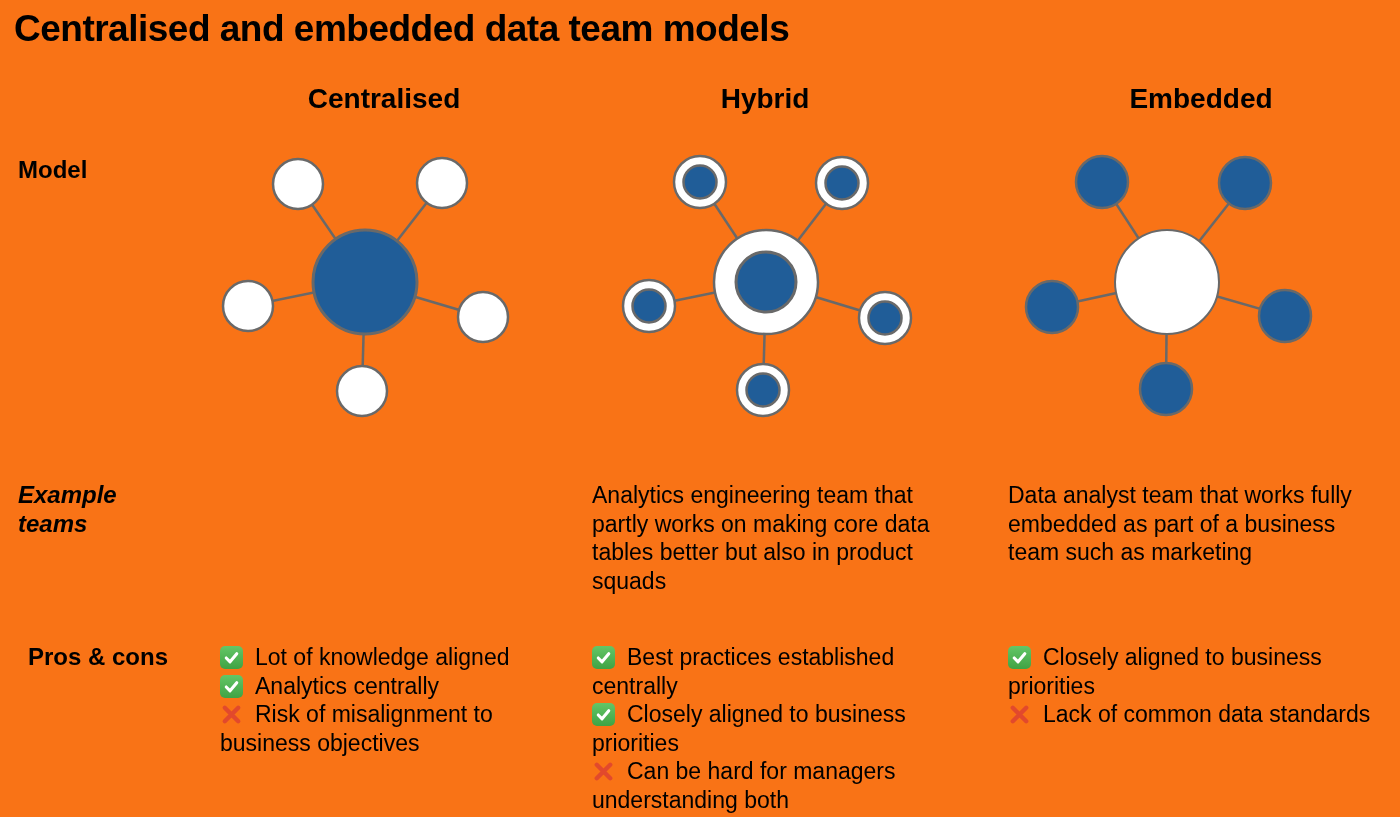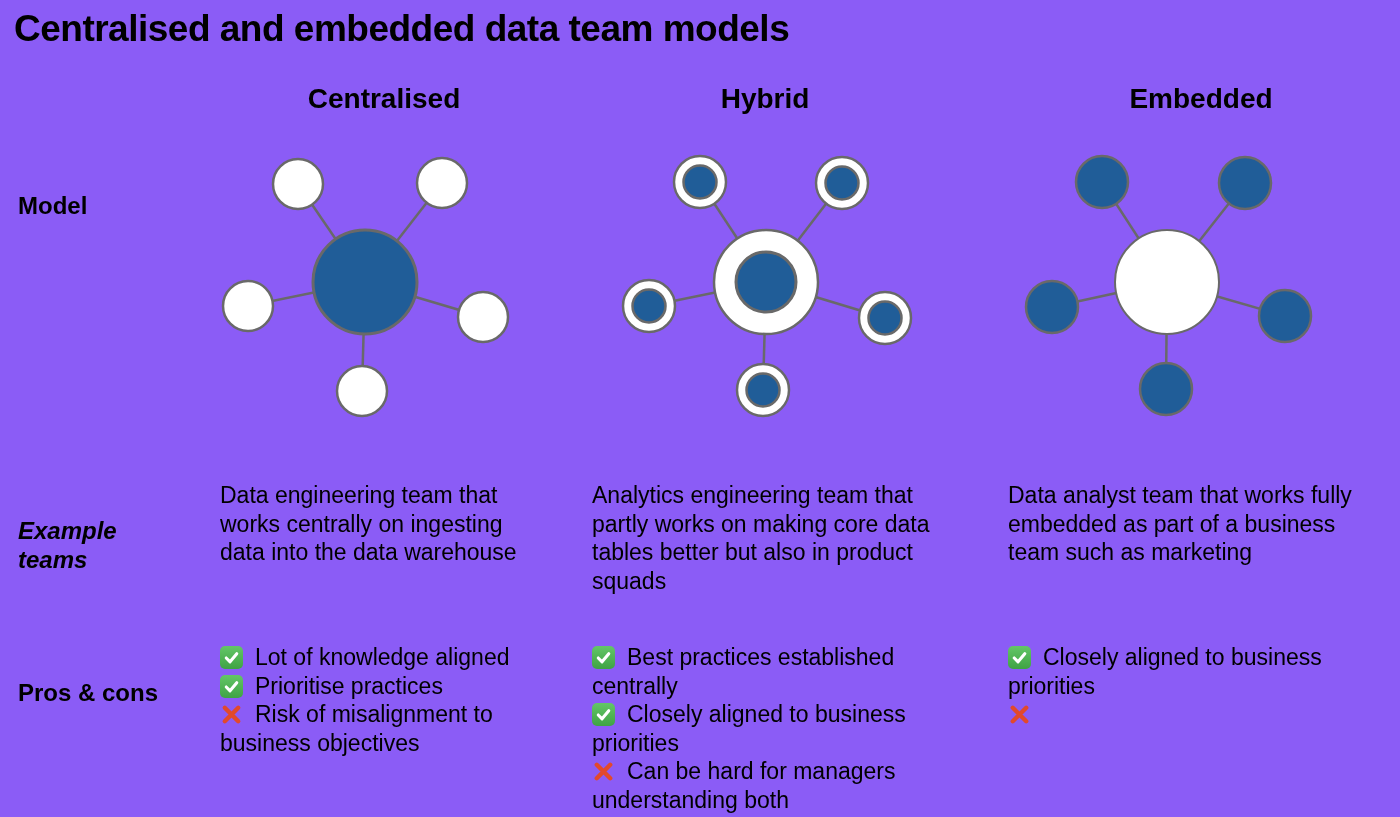--- a/index.html
+++ b/index.html
@@ -12,43 +12,43 @@
   }
   *{margin:0;padding:0;box-sizing:border-box;}
   html,body{background:#ffffff;}
   body{
     font-family:"Liberation Sans","DejaVu Sans",sans-serif;
     color:var(--text-black);
   }
   .canvas{
     position:relative;
     width:1400px;height:817px;
-    background:#8b5cf6;
+    background:#f97316;
     overflow:hidden;
   }
   .page-title{
     position:absolute;left:14px;top:8px;
     font-size:37px;font-weight:bold;letter-spacing:-0.5px;
     white-space:nowrap;
   }
   .col-header{
     position:absolute;top:83px;
     transform:translateX(-50%);
     font-size:28px;font-weight:bold;white-space:nowrap;
   }
   .col-header.c1{left:384px;}
   .col-header.c2{left:765px;}
   .col-header.c3{left:1201px;}
   .row-label{
     position:absolute;left:18px;
-    font-size:24px;font-weight:bold;line-height:28.5px;margin-top:36px;
+    font-size:24px;font-weight:bold;line-height:28.5px;
   }
   .row-label.model{top:156px;}
   .row-label.example{top:481px;width:120px;font-style:italic;}
-  .row-label.proscons{top:643px;width:160px;}
+  .row-label.proscons{top:643px;width:160px;text-align:center;}
   .diagram-layer{
     position:absolute;left:0;top:0;
   }
   .link{stroke:var(--node-stroke);stroke-width:2.5;fill:none;}
   .node-blue{fill:var(--node-blue);stroke:var(--node-stroke);}
   .node-white{fill:#ffffff;stroke:var(--node-stroke);}
   .example-text{
     position:absolute;top:481px;
     font-size:23px;line-height:28.5px;
   }
@@ -134,31 +134,30 @@
       <line class="link" x1="1167" y1="282" x2="1166" y2="389"></line>
       <circle class="node-white" cx="1167" cy="282" r="52" stroke-width="2"></circle>
       <circle class="node-blue" cx="1102" cy="182" r="26" stroke-width="2.5"></circle>
       <circle class="node-blue" cx="1245" cy="183" r="26" stroke-width="2.5"></circle>
       <circle class="node-blue" cx="1052" cy="307" r="26" stroke-width="2.5"></circle>
       <circle class="node-blue" cx="1285" cy="316" r="26" stroke-width="2.5"></circle>
       <circle class="node-blue" cx="1166" cy="389" r="26" stroke-width="2.5"></circle>
     </g>
   </svg>
 
-  <div class="example-text c1">Data engineering team that works centrally on ingesting data into the data warehouse</div>
   <div class="example-text c2">Analytics engineering team that partly works on making core data tables better but also in product squads</div>
   <div class="example-text c3">Data analyst team that works fully embedded as part of a business team such as marketing</div>
 
   <div class="pros-list c1">
     <div class="pc-item"><span class="pc-icon check"><svg viewBox="0 0 24 24">
             <path d="M6.5 12.5l4 4L17.5 8" fill="none" stroke="#ffffff" stroke-width="3.2" stroke-linecap="round" stroke-linejoin="round"></path>
           </svg></span><span>Lot of knowledge aligned</span></div>
     <div class="pc-item"><span class="pc-icon check"><svg viewBox="0 0 24 24">
             <path d="M6.5 12.5l4 4L17.5 8" fill="none" stroke="#ffffff" stroke-width="3.2" stroke-linecap="round" stroke-linejoin="round"></path>
-          </svg></span><span>Prioritise practices</span></div>
+          </svg></span><span>Analytics centrally</span></div>
     <div class="pc-item"><span class="pc-icon cross"><svg viewBox="0 0 24 24">
             <path d="M5 5l14 14M19 5L5 19" fill="none" stroke="var(--cross-red)" stroke-width="4.6" stroke-linecap="round"></path>
           </svg></span><span>Risk of misalignment to business objectives</span></div>
   </div>
 
   <div class="pros-list c2">
     <div class="pc-item"><span class="pc-icon check"><svg viewBox="0 0 24 24">
             <path d="M6.5 12.5l4 4L17.5 8" fill="none" stroke="#ffffff" stroke-width="3.2" stroke-linecap="round" stroke-linejoin="round"></path>
           </svg></span><span>Best practices established centrally</span></div>
     <div class="pc-item"><span class="pc-icon check"><svg viewBox="0 0 24 24">
@@ -168,16 +167,16 @@
             <path d="M5 5l14 14M19 5L5 19" fill="none" stroke="var(--cross-red)" stroke-width="4.6" stroke-linecap="round"></path>
           </svg></span><span>Can be hard for managers understanding both</span></div>
   </div>
 
   <div class="pros-list c3">
     <div class="pc-item"><span class="pc-icon check"><svg viewBox="0 0 24 24">
             <path d="M6.5 12.5l4 4L17.5 8" fill="none" stroke="#ffffff" stroke-width="3.2" stroke-linecap="round" stroke-linejoin="round"></path>
           </svg></span><span>Closely aligned to business priorities</span></div>
     <div class="pc-item"><span class="pc-icon cross"><svg viewBox="0 0 24 24">
             <path d="M5 5l14 14M19 5L5 19" fill="none" stroke="var(--cross-red)" stroke-width="4.6" stroke-linecap="round"></path>
-          </svg></span></div>
+          </svg></span><span>Lack of common data standards</span></div>
   </div>
 
 </div>
 
 </body></html>

